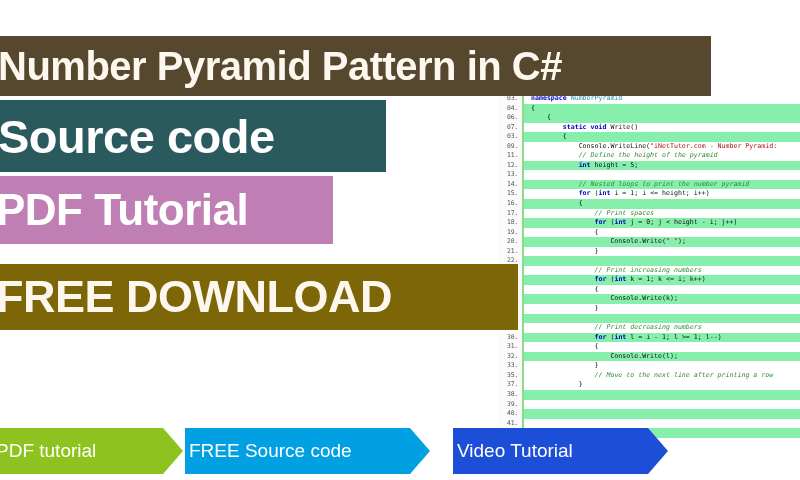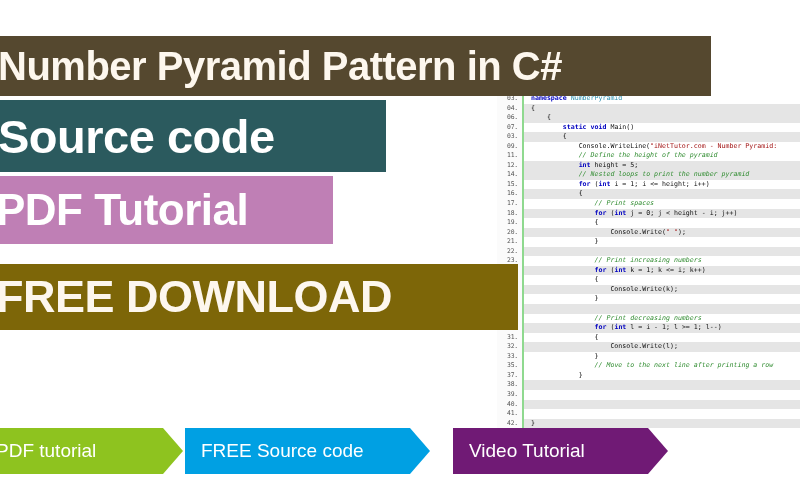--- a/index.html
+++ b/index.html
@@ -32,21 +32,21 @@
     display: flex;
     flex-direction: column;
   }
   .code-row {
     display: flex;
     align-items: flex-start;
     height: 9.55px;
     line-height: 9.55px;
     white-space: pre;
   }
-  .code-row.alt { background: #e5e5e5; }
+  .code-row.alt { background: #86efac; }
   .ln {
     flex: 0 0 27px;
     text-align: right;
     padding-right: 4px;
     color: #555555;
     font-family: "DejaVu Sans Mono", monospace;
     font-size: 6.4px;
     letter-spacing: -0.2px;
     background: #fbfbfb;
     border-right: 2px solid #8fd98f;
@@ -144,58 +144,59 @@
   .ribbon {
     position: absolute;
     height: 46px;
     display: flex;
     align-items: center;
     color: #ffffff;
     font-size: 19px;
     font-family: "Liberation Sans", sans-serif;
   }
   .ribbon .rtxt {
-    padding-left: 16px;
+    padding-left: 4px;
     white-space: nowrap;
   }
   #ribbon-pdf {
     left: -22px; top: 428px;
     width: 205px;
     background: #8ec31f;
     clip-path: polygon(0 0, calc(100% - 20px) 0, 100% 50%, calc(100% - 20px) 100%, 0 100%);
   }
   #ribbon-pdf .rtxt { padding-left: 18px; }
   #ribbon-src {
     left: 185px; top: 428px;
     width: 245px;
     background: #00a0e3;
     clip-path: polygon(0 0, calc(100% - 20px) 0, 100% 50%, calc(100% - 20px) 100%, 0 100%);
   }
   #ribbon-video {
     left: 453px; top: 428px;
     width: 215px;
-    background: #701a75;
+    background: #1d4ed8;
     clip-path: polygon(0 0, calc(100% - 20px) 0, 100% 50%, calc(100% - 20px) 100%, 0 100%);
   }
 </style>
 </head>
 <body>
 
 <div id="stage">
 
   <div id="code-panel">
     <div id="code-rows">
         <div class="code-row"><div class="ln">03.</div><div class="src"><span class="kw">namespace </span><span class="typ">NumberPyramid</span></div></div>
         <div class="code-row alt"><div class="ln">04.</div><div class="src"><span class="pln">{</span></div></div>
         <div class="code-row alt"><div class="ln">06.</div><div class="src"><span class="pln">    {</span></div></div>
-        <div class="code-row"><div class="ln">07.</div><div class="src"><span class="pln">        </span><span class="kw">static void </span><span class="pln">Main()</span></div></div>
+        <div class="code-row"><div class="ln">07.</div><div class="src"><span class="pln">        </span><span class="kw">static void </span><span class="pln">Write()</span></div></div>
         <div class="code-row alt"><div class="ln">03.</div><div class="src"><span class="pln">        {</span></div></div>
         <div class="code-row"><div class="ln">09.</div><div class="src"><span class="pln">            Console.WriteLine(</span><span class="str">"iNetTutor.com - Number Pyramid:</span></div></div>
         <div class="code-row"><div class="ln">11.</div><div class="src"><span class="pln">            </span><span class="cmt">// Define the height of the pyramid</span></div></div>
         <div class="code-row alt"><div class="ln">12.</div><div class="src"><span class="pln">            </span><span class="kw">int </span><span class="pln">height = 5;</span></div></div>
+        <div class="code-row"><div class="ln">13.</div><div class="src"><span class="pln"></span></div></div>
         <div class="code-row alt"><div class="ln">14.</div><div class="src"><span class="pln">            </span><span class="cmt">// Nested loops to print the number pyramid</span></div></div>
         <div class="code-row"><div class="ln">15.</div><div class="src"><span class="pln">            </span><span class="kw">for </span><span class="pln">(</span><span class="kw">int </span><span class="pln">i = 1; i &lt;= height; i++)</span></div></div>
         <div class="code-row alt"><div class="ln">16.</div><div class="src"><span class="pln">            {</span></div></div>
         <div class="code-row"><div class="ln">17.</div><div class="src"><span class="pln">                </span><span class="cmt">// Print spaces</span></div></div>
         <div class="code-row alt"><div class="ln">18.</div><div class="src"><span class="pln">                </span><span class="kw">for </span><span class="pln">(</span><span class="kw">int </span><span class="pln">j = 0; j &lt; height - i; j++)</span></div></div>
         <div class="code-row"><div class="ln">19.</div><div class="src"><span class="pln">                {</span></div></div>
         <div class="code-row alt"><div class="ln">20.</div><div class="src"><span class="pln">                    Console.Write(</span><span class="str">" "</span><span class="pln">);</span></div></div>
         <div class="code-row"><div class="ln">21.</div><div class="src"><span class="pln">                }</span></div></div>
         <div class="code-row alt"><div class="ln">22.</div><div class="src"><span class="pln"></span></div></div>
         <div class="code-row"><div class="ln">23.</div><div class="src"><span class="pln">                </span><span class="cmt">// Print increasing numbers</span></div></div>

